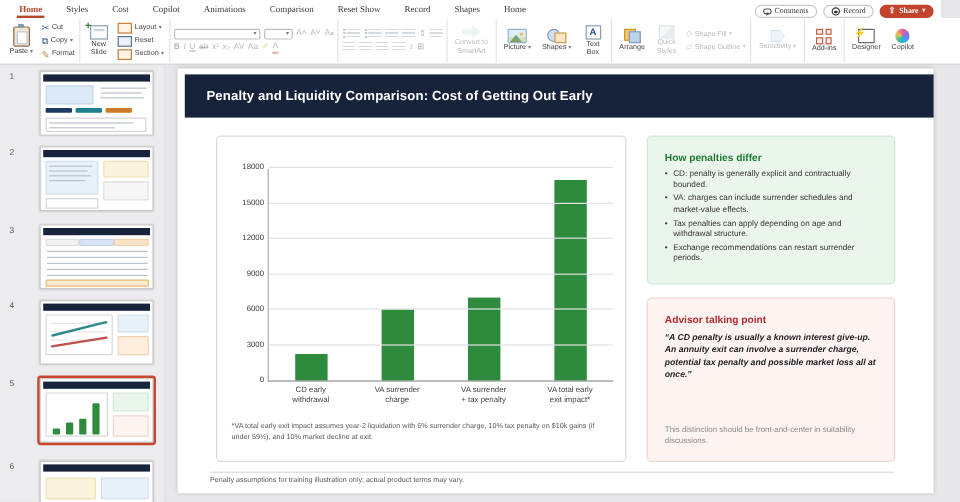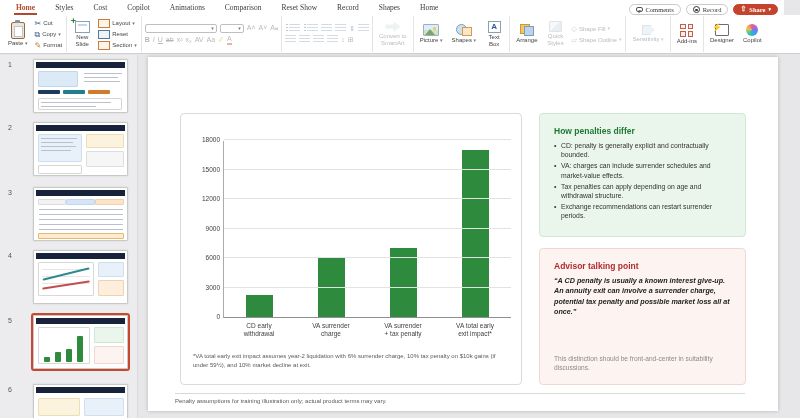--- a/index.html
+++ b/index.html
@@ -410,20 +410,23 @@
       <div class="mbox" style="left:4px;top:13px;width:42px;height:18px;background:#fbf3dd;border:1px solid #eddfb5;"></div>
       <div class="mbox" style="left:50px;top:13px;width:40px;height:18px;background:#e8f0f9;border:1px solid #cfdfef;"></div>
 
     </div>
   </div>
 </div>
 
 <div class="canvas">
   <div class="slide">
 
+    <div class="slide-title">
+      <span>Penalty and Liquidity Comparison: Cost of Getting Out Early</span>
+    </div>
 
     <div class="chart-box">
       <div class="plot" id="plot">
         <div class="bars" id="bars">
             <div class="bar-slot">
               <div class="bar" style="height: 22.125px; background: rgb(46, 139, 62);"></div>
             </div>
             <div class="bar-slot">
               <div class="bar" style="height: 59px; background: rgb(46, 139, 62);"></div>
             </div>

